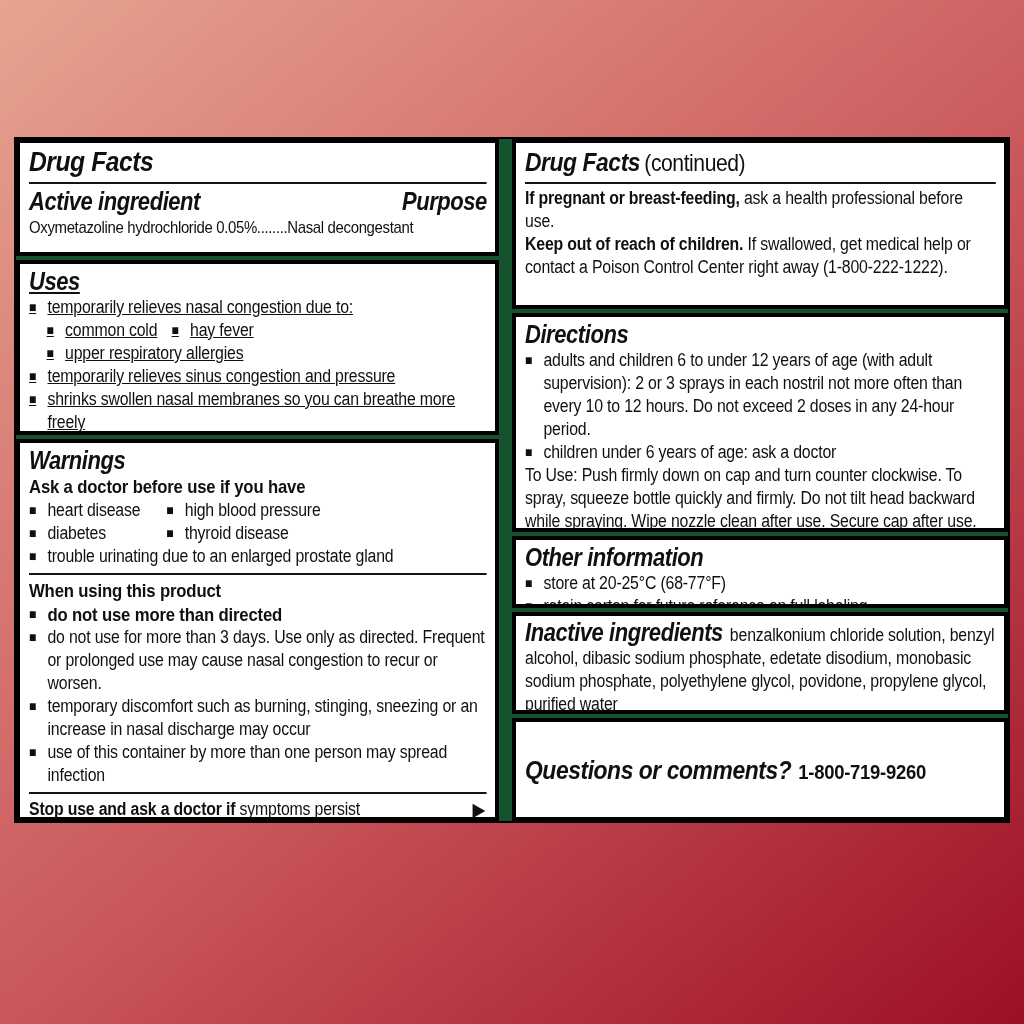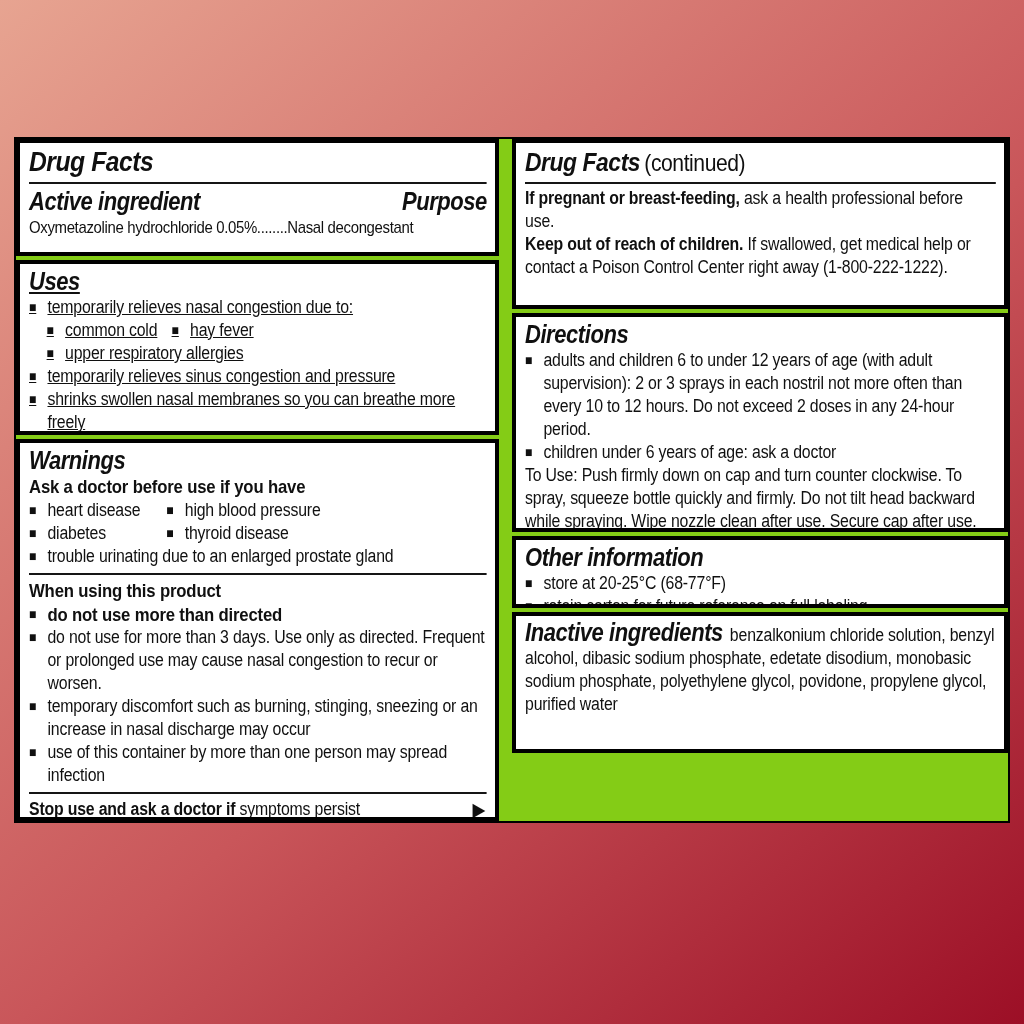--- a/index.html
+++ b/index.html
@@ -5,21 +5,21 @@
   * { margin:0; padding:0; box-sizing:border-box; }
   html,body { width:1024px; height:1024px; overflow:hidden; }
   body {
     font-family:"Liberation Sans", sans-serif;
     color:#101010;
     position:relative;
   }
   .bg { position:absolute; inset:0; }
   .panel {
     position:absolute; left:14px; top:137px; width:996px; height:686px;
-    background:#84cc16; border:2px solid #000;
+    background:#14532d; border:2px solid #000;
     display:flex; gap:13px;
   }
   .col { display:flex; flex-direction:column; gap:4px; height:100%; }
   .col-left  { width:483px; }
   .col-right { flex:1; }
   .box {
     border:4px solid #000; background:#fff; overflow:hidden;
     padding:3px 8px 2px 9px;
   }
   
@@ -197,20 +197,26 @@
           <span class="bul">■</span>
           <span class="btxt">store at 20-25°C (68-77°F)</span>
         </div>
         <div class="brow">
           <span class="bul">■</span>
           <span class="btxt">retain carton for future reference on full labeling</span>
         </div>
       </div>
     </div>
 
-    <div class="box" style="height:141px;">
+    <div class="box" style="height:102px;">
       <div class="sq body-txt" style="padding-top:2px;">
         <span class="inline-head">Inactive ingredients</span><span>benzalkonium chloride solution, benzyl alcohol, dibasic sodium phosphate, edetate disodium, monobasic sodium phosphate, polyethylene glycol, povidone, propylene glycol, purified water</span>
       </div>
     </div>
 
+    <div class="box" style="flex:1; display:flex; align-items:center;">
+      <div class="sq" style="display:flex; align-items:baseline;">
+        <span class="sec-head" style="font-size:26px;">Questions or comments?</span>
+        <span class="phone">1-800-719-9260</span>
+      </div>
+    </div>
   </div>
 </div>
 
 </body></html>

